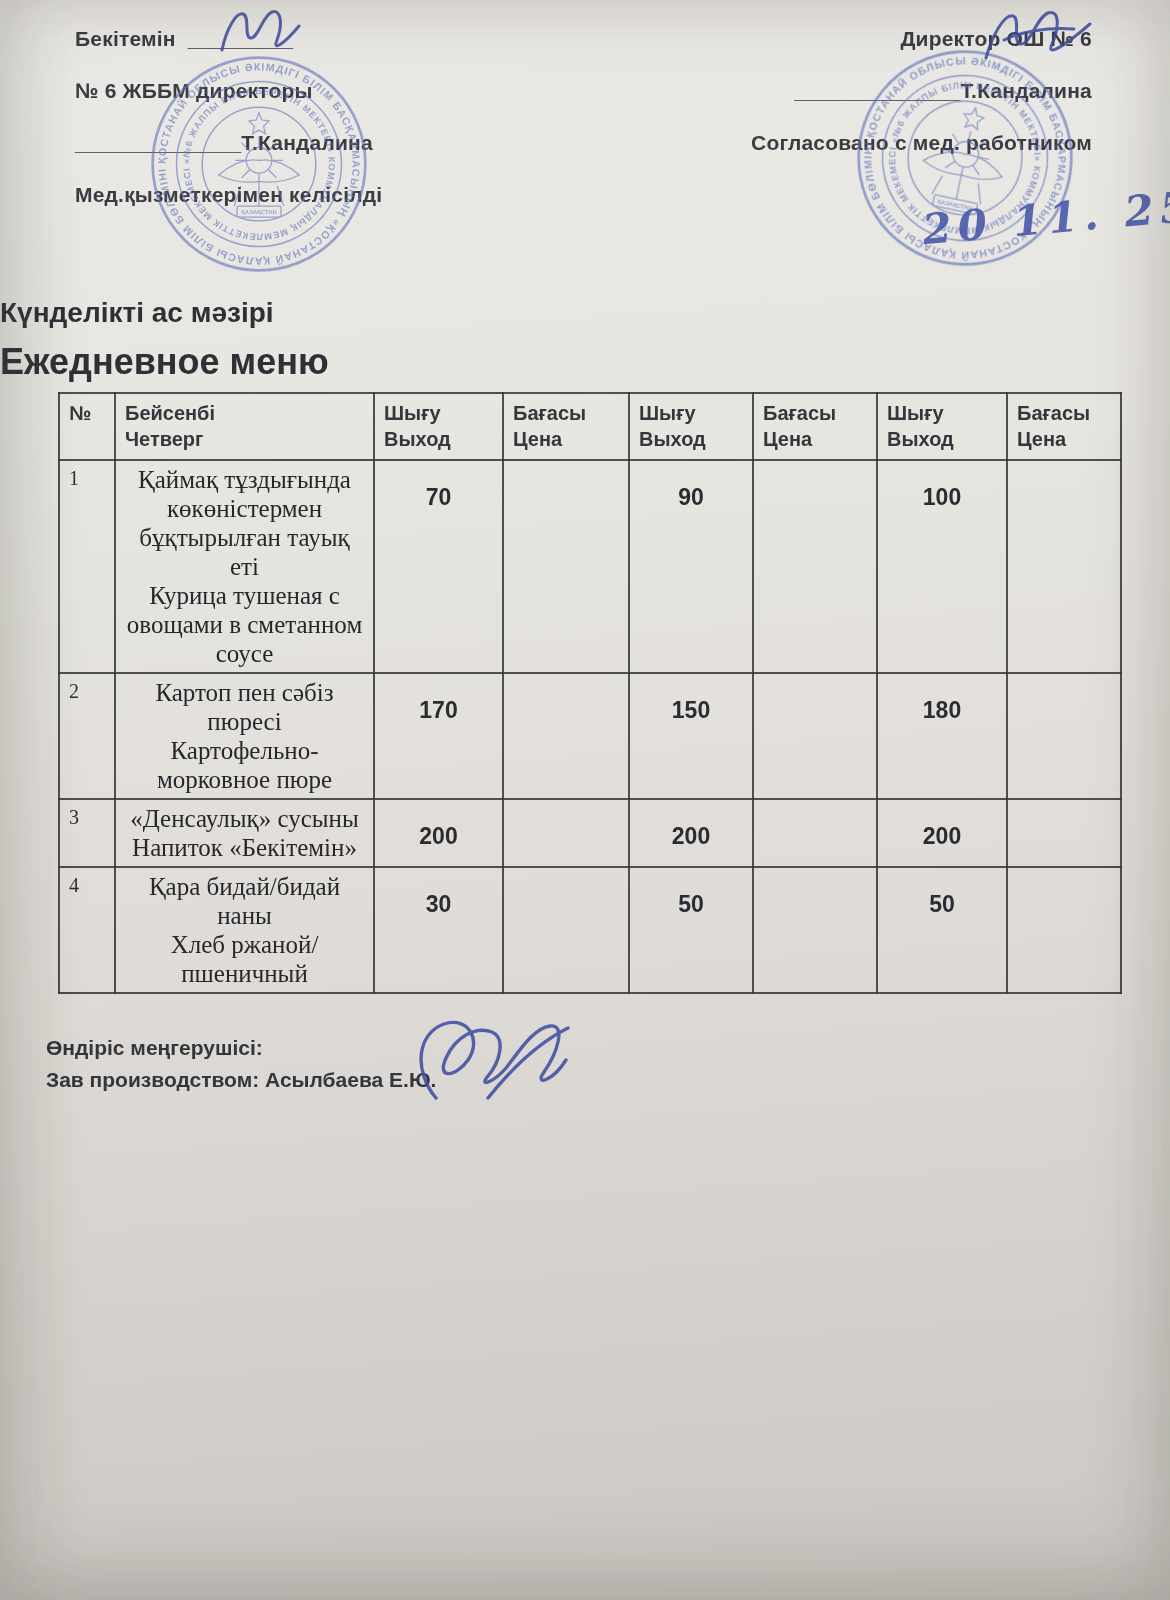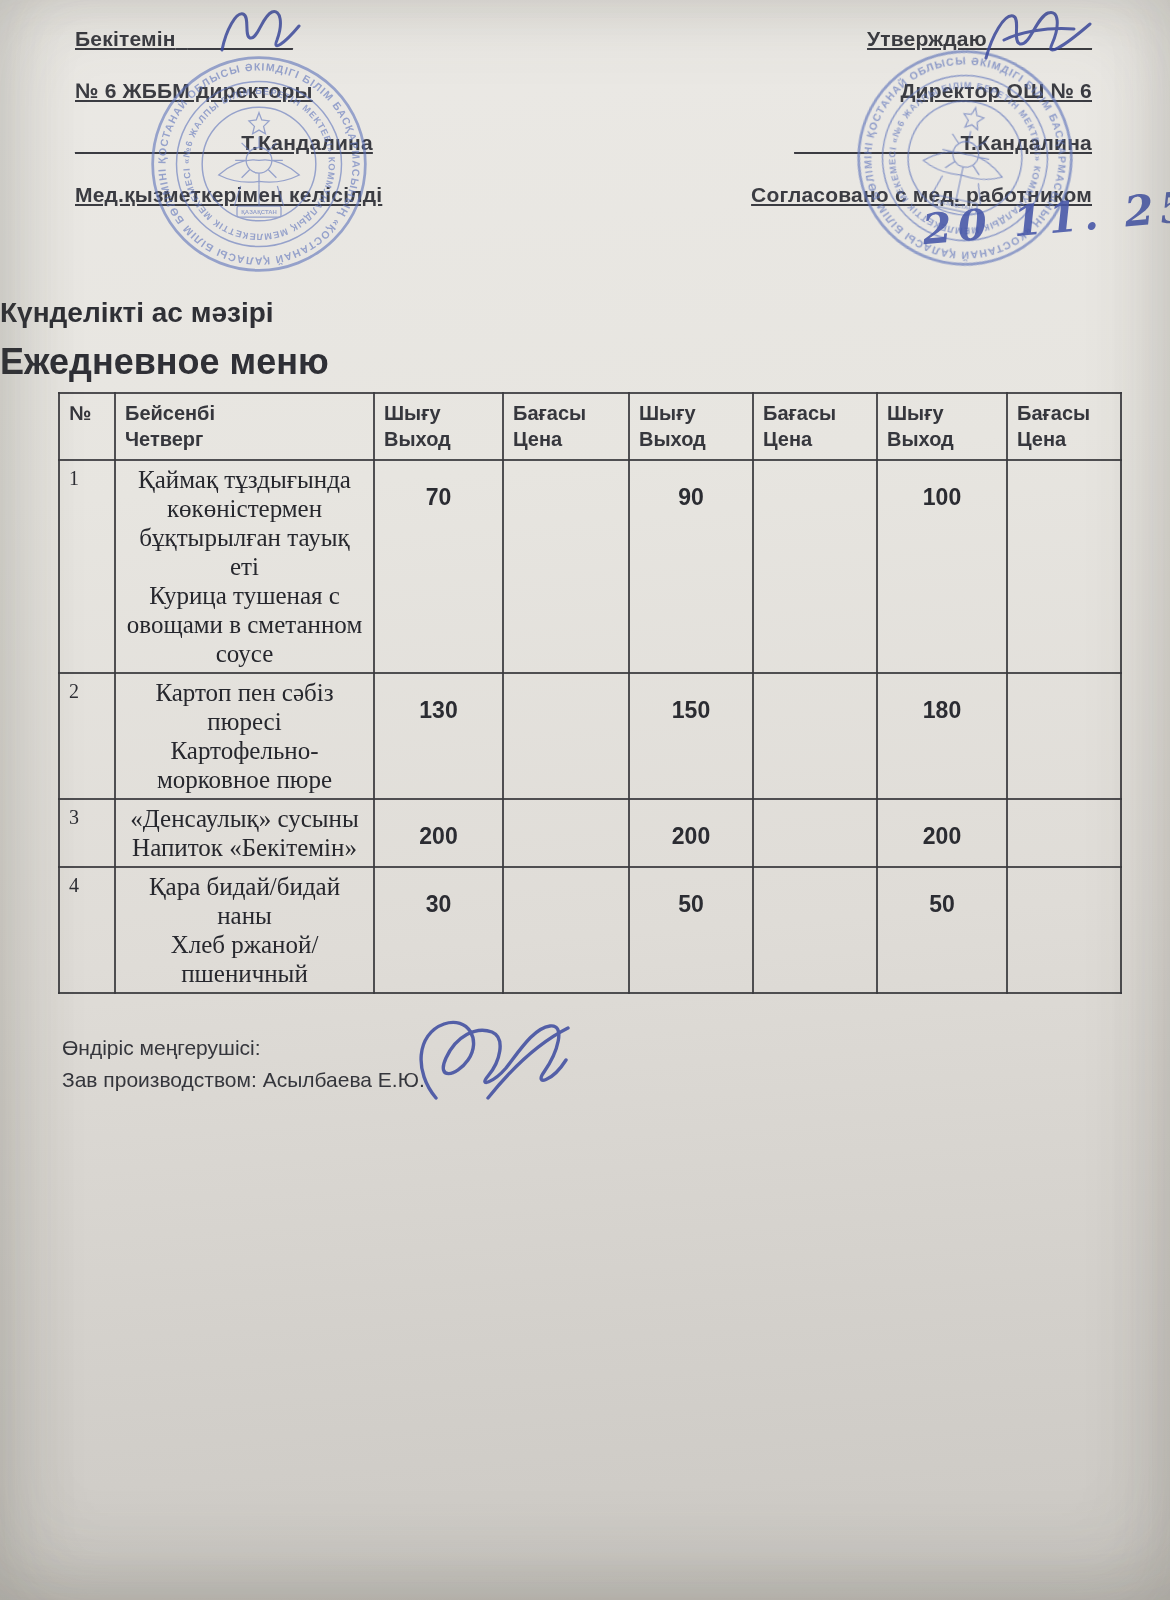--- a/index.html
+++ b/index.html
@@ -6,40 +6,40 @@
   .page{
     position:relative;width:1170px;height:1600px;overflow:hidden;
     background:linear-gradient(176deg,#ebe9e5 0%,#e7e5e0 30%,#dfdcd7 58%,#d3d0cb 82%,#cbc8c3 100%);
     font-family:"Liberation Sans","DejaVu Sans",sans-serif;color:#33343a;
   }
   .page::before{
     content:'';position:absolute;inset:0;pointer-events:none;z-index:9;
     box-shadow:inset 0 0 90px rgba(90,85,75,.16), inset 28px 0 60px rgba(90,85,75,.07), inset -20px 0 50px rgba(90,85,75,.05), inset 0 -40px 80px rgba(90,85,75,.10);
   }
   
-  .approve{position:absolute;top:26px;font-size:21px;font-weight:700;line-height:25px;letter-spacing:.2px;color:#3b3c42;text-decoration:underline;}
+  .approve{position:absolute;top:26px;font-size:21px;font-weight:700;line-height:25px;letter-spacing:.2px;color:#3b3c42;}
   .approve-left{left:75px;text-align:left;}
   .approve-right{right:78px;text-align:right;}
   .approve .ln{margin-bottom:27px;white-space:nowrap;}
   .uline{letter-spacing:0;}
   
   .title{position:absolute;top:297px;left:0;width:100%;font-weight:700;color:#2f3036;}
   .title .t1{font-size:28px;}
   .title .t2{font-size:36px;margin-top:12px;}
   
   table.menu{position:absolute;left:58px;top:392px;width:1062px;border-collapse:collapse;table-layout:fixed;}
   table.menu th,table.menu td{border:2px solid rgba(58,58,62,.88);vertical-align:top;overflow:hidden;}
   table.menu th{font-size:20px;font-weight:700;text-align:left;line-height:1.32;padding:6px 6px 6px 9px;color:#36373d;}
   th.h-no{font-size:17px;padding-top:8px;}
   td.c-no{font-family:"Liberation Serif","DejaVu Serif",serif;font-size:20px;padding:6px 2px 0 9px;color:#2e2f35;}
   td.c-dish{font-family:"Liberation Serif","DejaVu Serif",serif;font-size:25px;line-height:1.16;text-align:center;padding:4px 10px;color:#26272d;}
   td.c-val{font-size:23px;font-weight:600;text-align:center;padding-top:23px;color:#2b2c32;}
   tr.r-head{height:60px;} tr.r-1{height:200px;} tr.r-2{height:114px;} tr.r-3{height:58px;} tr.r-4{height:112px;}
   
-  .footer{position:absolute;left:62px;top:1032px;font-size:21px;font-weight:400;line-height:32px;color:#35363c;}
+  .footer{position:absolute;left:46px;top:1032px;font-size:21px;font-weight:700;line-height:32px;color:#35363c;}
   
   .stamp{position:absolute;pointer-events:none;z-index:3;filter:blur(.35px);}
   .stamp-left{left:149px;top:54px;width:220px;height:220px;opacity:.60;}
   .stamp-right{left:855px;top:48px;width:220px;height:220px;opacity:.64;transform:rotate(12deg);}
   
   .sig-layer{position:absolute;left:0;top:0;z-index:4;pointer-events:none;}
   .hand-date{
     position:absolute;left:922px;top:192px;z-index:4;
     font-family:"DejaVu Serif","Liberation Serif",serif;font-style:italic;font-weight:700;
     font-size:42px;color:#4656a8;letter-spacing:6px;transform:rotate(-5deg);opacity:.88;white-space:nowrap;
@@ -51,21 +51,20 @@
 <div class="page">
 
   <div class="approve approve-left">
     <div class="ln"><span>Бекітемін</span>&nbsp;&nbsp;<span class="uline">_________</span></div>
     <div class="ln">№ 6 ЖББМ директоры</div>
     <div class="ln">______________Т.Кандалина</div>
     <div class="ln">Мед.қызметкерімен келісілді</div>
   </div>
 
   <div class="approve approve-right">
-    <div class="ln"><span>Утверждаю</span><span class="uline">_________</span></div>
     <div class="ln">Директор ОШ № 6</div>
     <div class="ln">______________Т.Кандалина</div>
     <div class="ln">Согласовано с мед. работником</div>
   </div>
 
   <div class="hand-date">20 11. 25г</div>
 
   <svg class="stamp stamp-left" viewBox="0 0 240 240">
     <g fill="none" stroke="#5f74bb">
       <circle cx="120" cy="120" r="116" stroke-width="3"></circle>
@@ -180,21 +179,21 @@
       <td class="c-val"></td>
       <td class="c-val">100</td>
       <td class="c-val"></td>
     </tr>
     <tr class="r-2">
       <td class="c-no">2</td>
       <td class="c-dish">
             <div>Картоп пен сәбіз пюресі</div>
             <div>Картофельно-морковное пюре</div>
           </td>
-      <td class="c-val">130</td>
+      <td class="c-val">170</td>
       <td class="c-val"></td>
       <td class="c-val">150</td>
       <td class="c-val"></td>
       <td class="c-val">180</td>
       <td class="c-val"></td>
     </tr>
     <tr class="r-3">
       <td class="c-no">3</td>
       <td class="c-dish">
             <div>«Денсаулық» сусыны</div>

